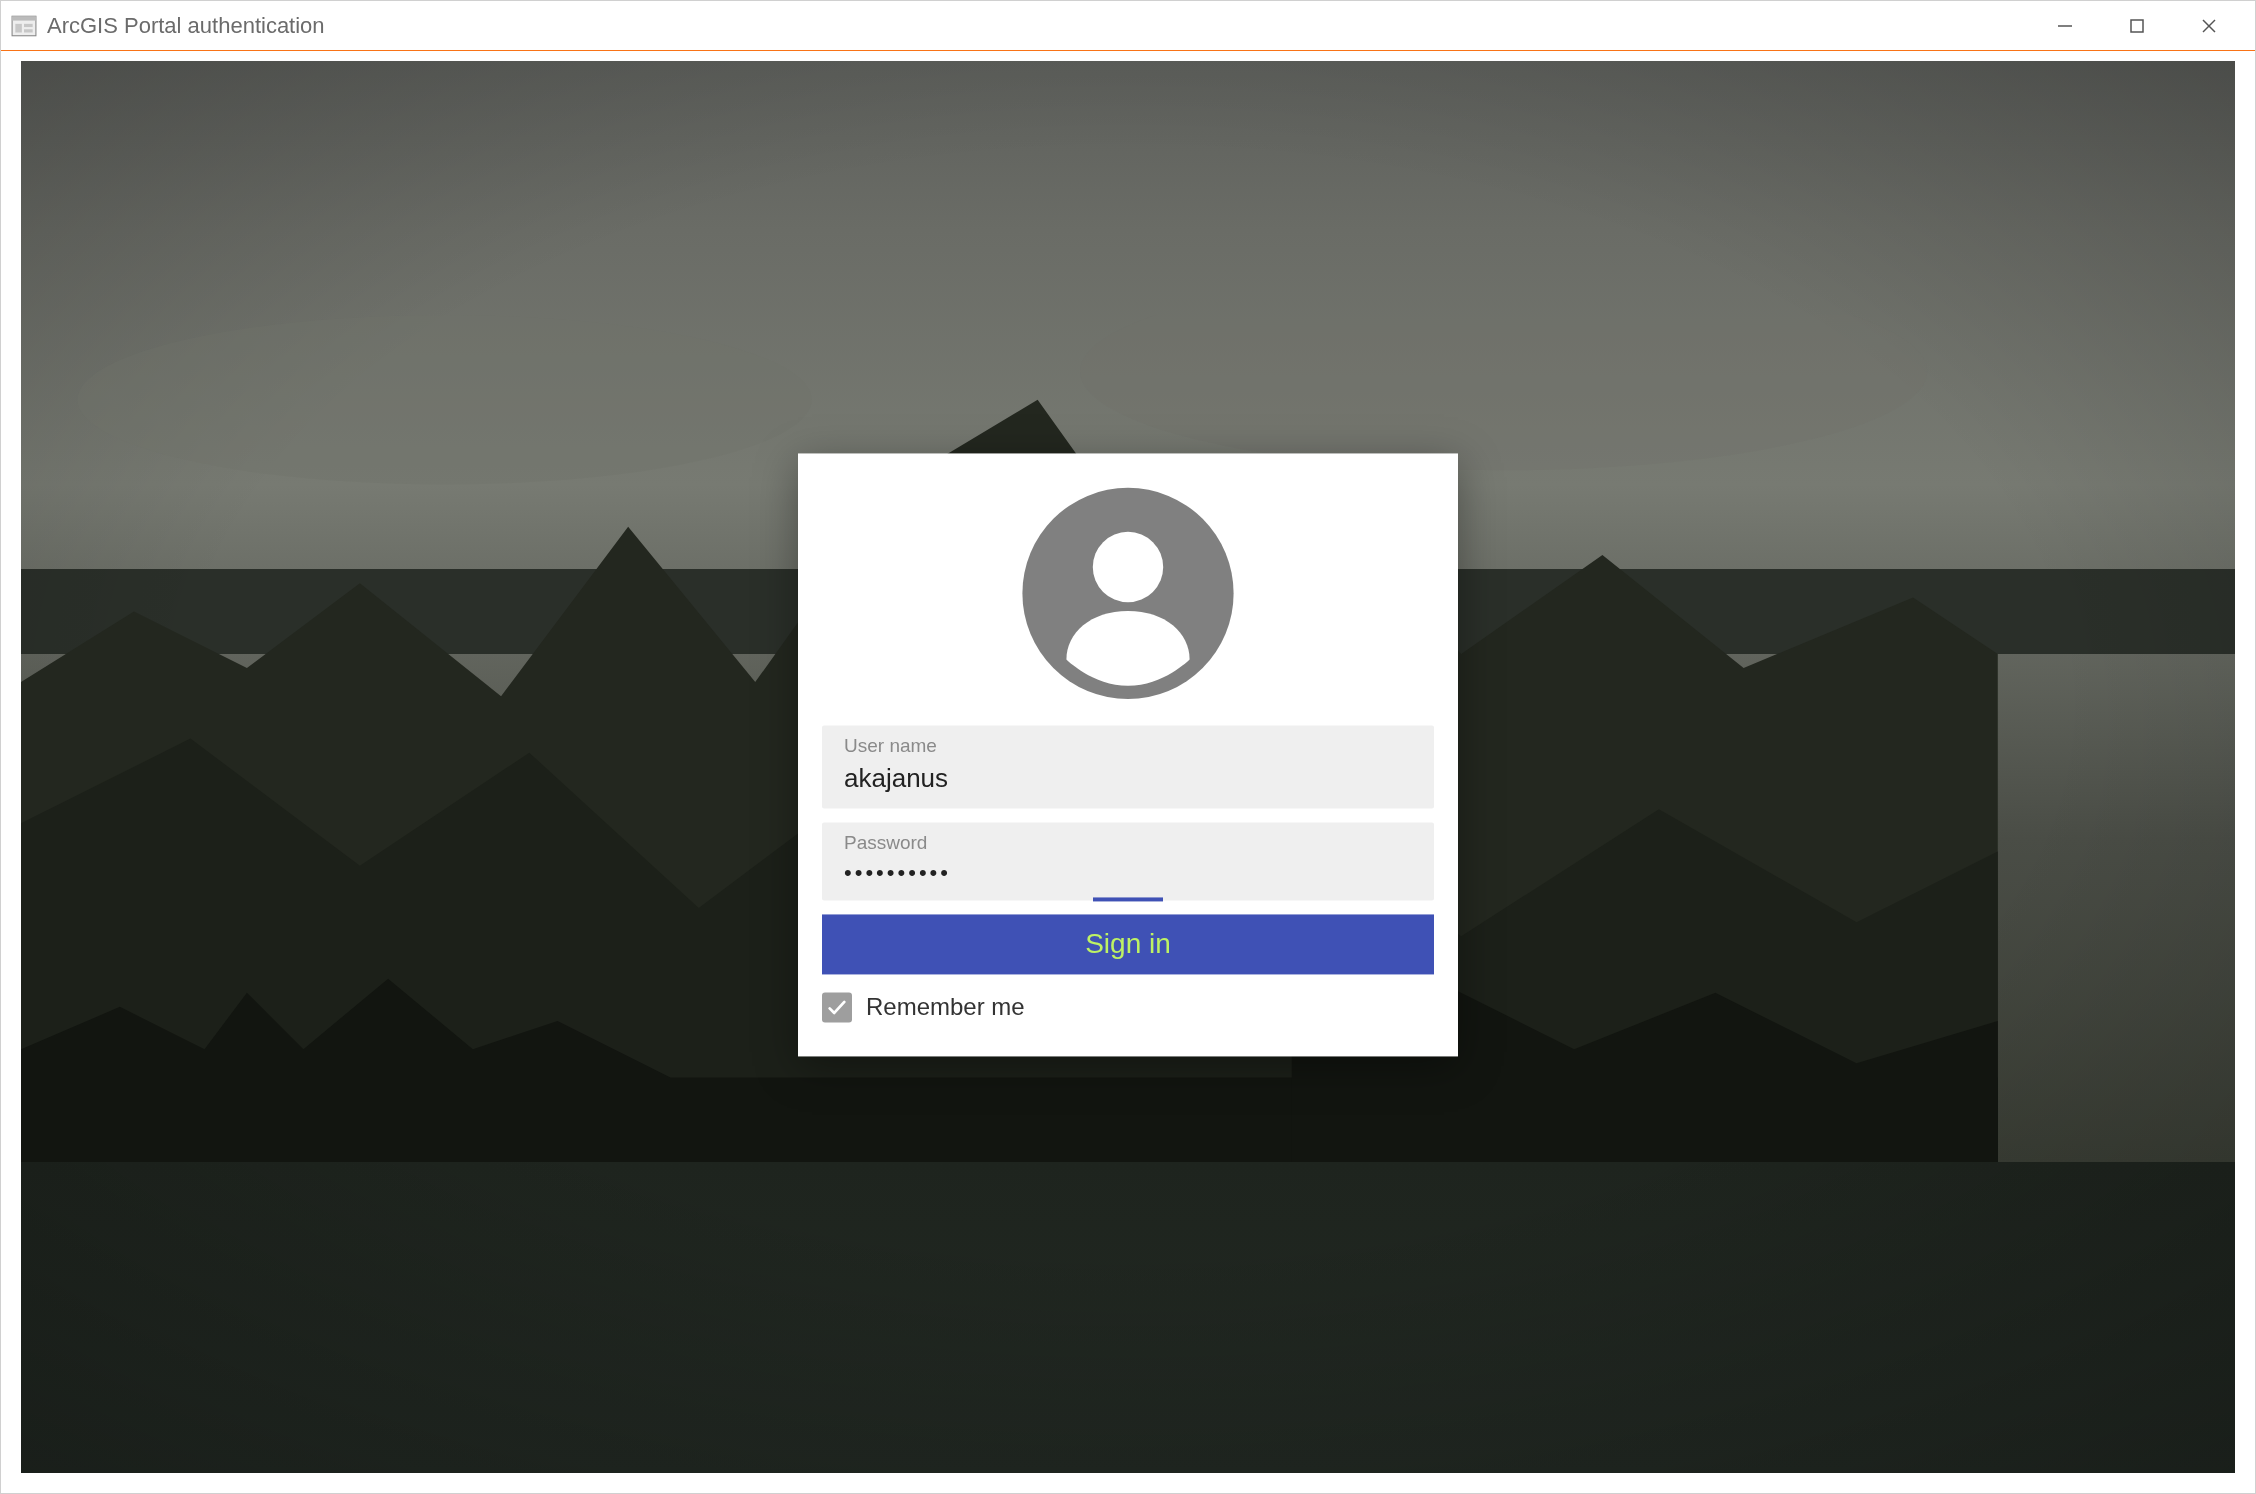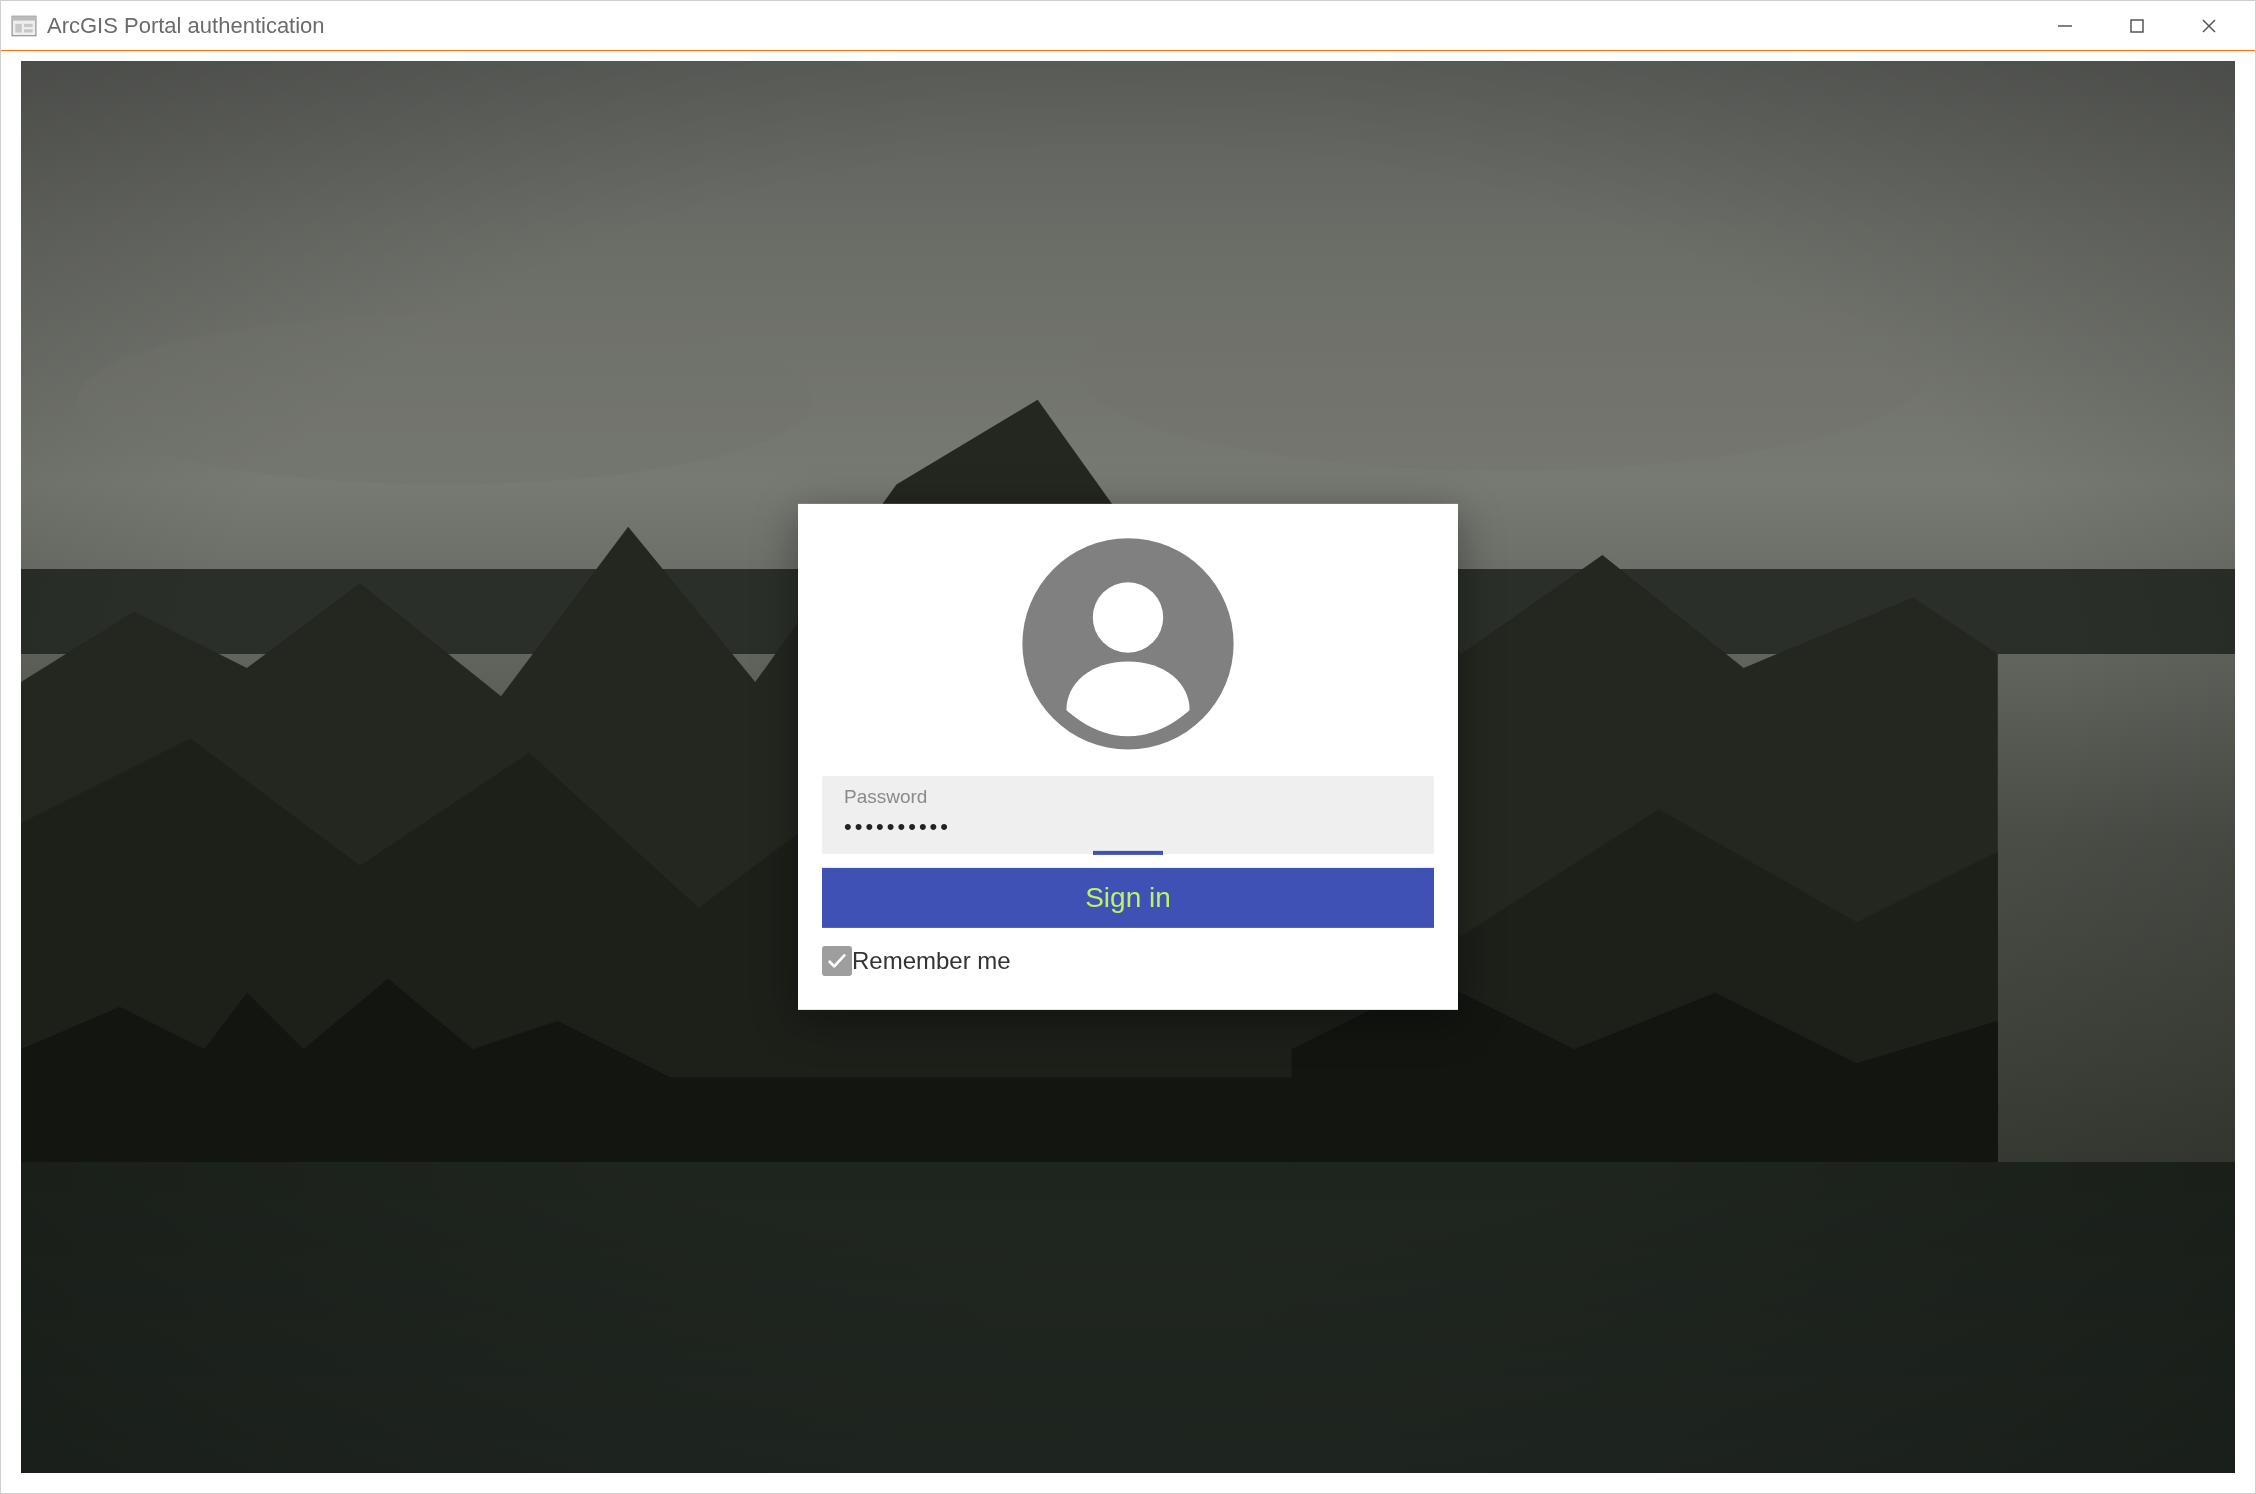--- a/index.html
+++ b/index.html
@@ -116,20 +116,21 @@
     font-size: 28px;
     border: none;
     padding: 14px 0;
     cursor: pointer;
     font-family: inherit;
   }
   .remember-row {
     display: flex;
     align-items: center;
     margin-top: 18px;
+    gap: 14px;
   }
   .checkbox {
     width: 30px; height: 30px;
     background: #9e9e9e;
     border-radius: 3px;
     display: flex; align-items: center; justify-content: center;
     color: #fff;
   }
   .checkbox svg { width: 22px; height: 22px; }
   .remember-label { font-size: 24px; color: #333; }
@@ -189,20 +190,24 @@
       <div class="avatar-wrap">
         <span class="avatar">
           <svg viewBox="0 0 100 100">
             <circle cx="50" cy="50" r="48" fill="#808080"></circle>
             <circle cx="50" cy="38" r="16" fill="#ffffff"></circle>
             <path d="M50 58 C33 58 22 68 22 80 L22 80 C22 80 34 92 50 92 C66 92 78 80 78 80 C78 68 67 58 50 58 Z" fill="#ffffff"></path>
           </svg>
         </span>
       </div>
 
+      <div class="field">
+        <div class="field-label">User name</div>
+        <input class="field-input" type="text" value="akajanus" style="">
+      </div>
 
       <div class="field">
         <div class="field-label">Password</div>
         <input class="field-input" type="password" value="••••••••••" style="">
         <div class="focus-indicator"></div>
       </div>
 
       <button class="signin-btn">Sign in</button>
 
       <div class="remember-row">

